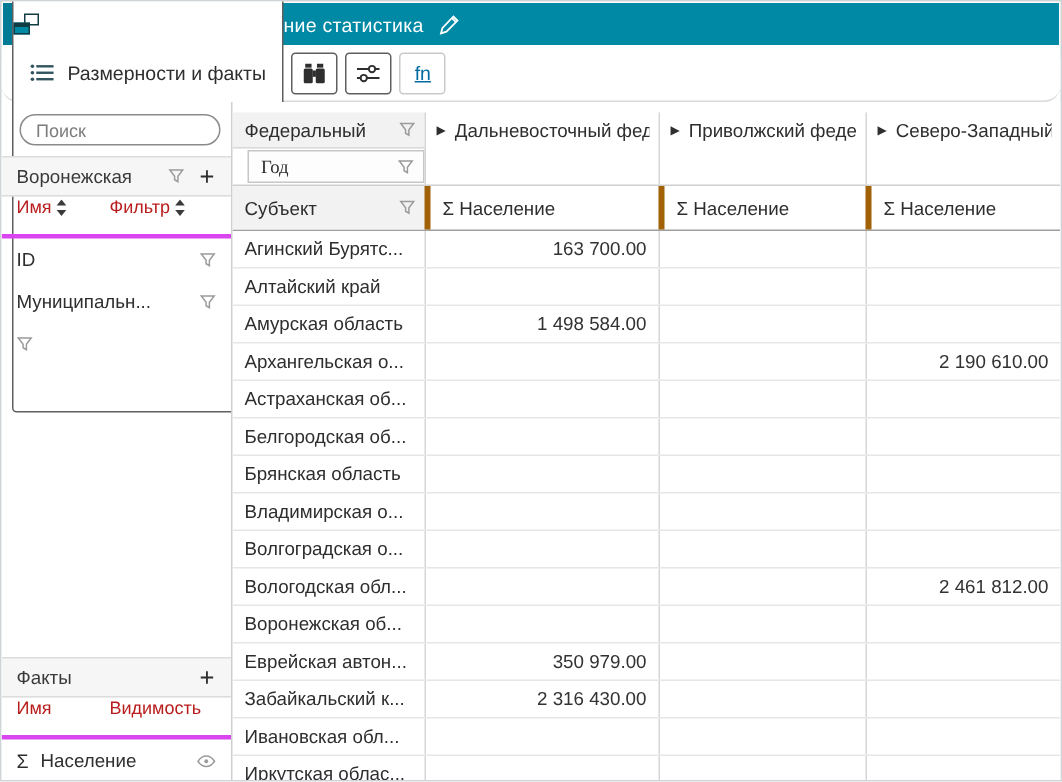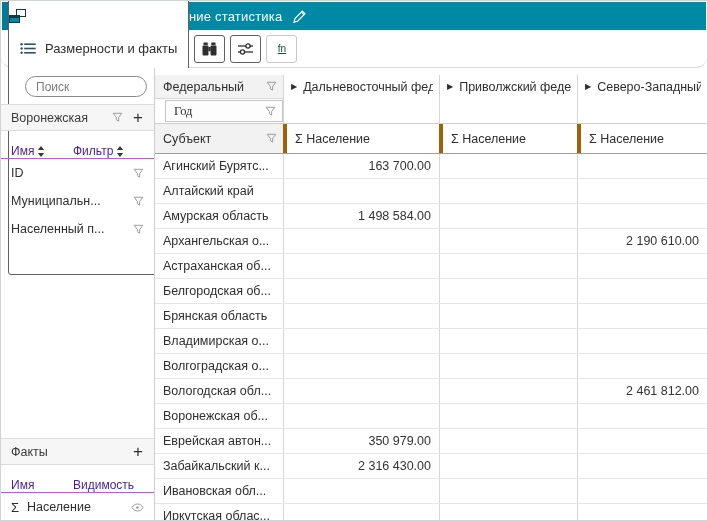--- a/index.html
+++ b/index.html
@@ -15,32 +15,32 @@
   .win-ico{position:relative;width:17px;height:14px;}
   .win-ico .back{position:absolute;right:0;top:0;width:10px;height:8px;border:1.5px solid #123c44;}
   .win-ico .front{position:absolute;left:0;bottom:0;width:11px;height:8px;border:1.5px solid #123c44;border-top-width:3px;background:#0089a5;}
   .title-text{color:#fff;font-size:13px;margin-left:14px;letter-spacing:.2px;}
   .pencil{margin-left:10px;cursor:pointer;display:flex;align-items:center;}
   
   .toolbar{height:38px;display:flex;align-items:center;gap:5px;padding:0 7px;border-bottom:1px solid #d9d9d9;background:#fff;border-radius:11px;}
   .tb-btn{height:28px;background:#fff;border:1px solid #5f5f5f;border-radius:3px;display:flex;align-items:center;justify-content:center;cursor:pointer;font-size:13px;color:#2e2e2e;}
   .tb-btn.main{padding:0 11px;gap:9px;}
   .tb-btn.sq{width:31px;}
-  .tb-btn.disabled{border-color:#c9c9c9;color:#14532d;cursor:default;font-size:10px;text-decoration:underline;}
+  .tb-btn.disabled{border-color:#c9c9c9;color:#0369a1;cursor:default;font-size:13px;text-decoration:underline;}
   
   .main{display:flex;height:453px;overflow:hidden;background:#fff;}
   .sidebar{flex:0 0 153px;display:flex;flex-direction:column;overflow:hidden;}
-  .search-wrap{padding:8px 7px 7px 24px;}
+  .search-wrap{padding:8px 7px 7px 12px;}
   .search-input{width:100%;height:21px;border:1px solid #8a8a8a;border-radius:11px;padding:0 10px;font-size:12px;font-family:inherit;color:#2e2e2e;outline:none;}
   .search-input::placeholder{color:#7c7c7c;}
   .panel-header{height:27px;background:#f6f6f6;border-top:1px solid #dcdcdc;border-bottom:1px solid #dcdcdc;display:flex;align-items:center;padding:0 10px;flex:none;}
   .panel-title{font-size:12.5px;color:#3a3a3a;}
   .panel-header .spacer{flex:1;}
   .plus{font-size:17px;color:#2e2e2e;line-height:1;cursor:pointer;padding:0 1px;}
-  .cols-row{height:28px;display:flex;align-items:flex-end;padding:0 10px;border-bottom:1px solid #d946ef;font-size:12px;color:#4c1d95;flex:none;}
+  .cols-row{height:28px;display:flex;align-items:flex-start;padding:0 10px;border-bottom:3px solid #d946ef;font-size:12px;color:#b91c1c;flex:none;}
   .col-name{width:62px;display:flex;align-items:center;gap:3px;}
   .col-filter{display:flex;align-items:center;gap:3px;}
   .sort-ico{display:inline-flex;cursor:pointer;}
   .side-item{height:28px;display:flex;align-items:center;padding:0 10px;font-size:12.5px;color:#2e2e2e;cursor:pointer;}
   .side-item-label{flex:1;white-space:nowrap;overflow:hidden;}
   .funnel{color:#9b9b9b;display:inline-flex;cursor:pointer;}
   .side-spacer{flex:1;}
   .fact-item{height:28px;display:flex;align-items:center;padding:0 10px;font-size:12.5px;gap:8px;cursor:pointer;}
   .sigma{font-size:13px;color:#2e2e2e;}
   .fact-name{flex:1;white-space:nowrap;overflow:hidden;}
@@ -177,21 +177,20 @@
      </div>
           <div class="side-item">
        <span class="side-item-label">Муниципальн...</span>
        <span class="funnel">
               <svg width="11" height="11" viewBox="0 0 11 11">
                 <path d="M1.2 1.3h8.6L6.6 5.5v3.6L4.4 7.8V5.5z" fill="none" stroke="currentColor" stroke-width="1"></path>
               </svg>
             </span>
      </div>
           <div class="side-item">
-       <span class="side-item-label">Населенный п...</span>
        <span class="funnel">
               <svg width="11" height="11" viewBox="0 0 11 11">
                 <path d="M1.2 1.3h8.6L6.6 5.5v3.6L4.4 7.8V5.5z" fill="none" stroke="currentColor" stroke-width="1"></path>
               </svg>
             </span>
      </div>
         </div>
 
       <div class="side-spacer"></div>
 

